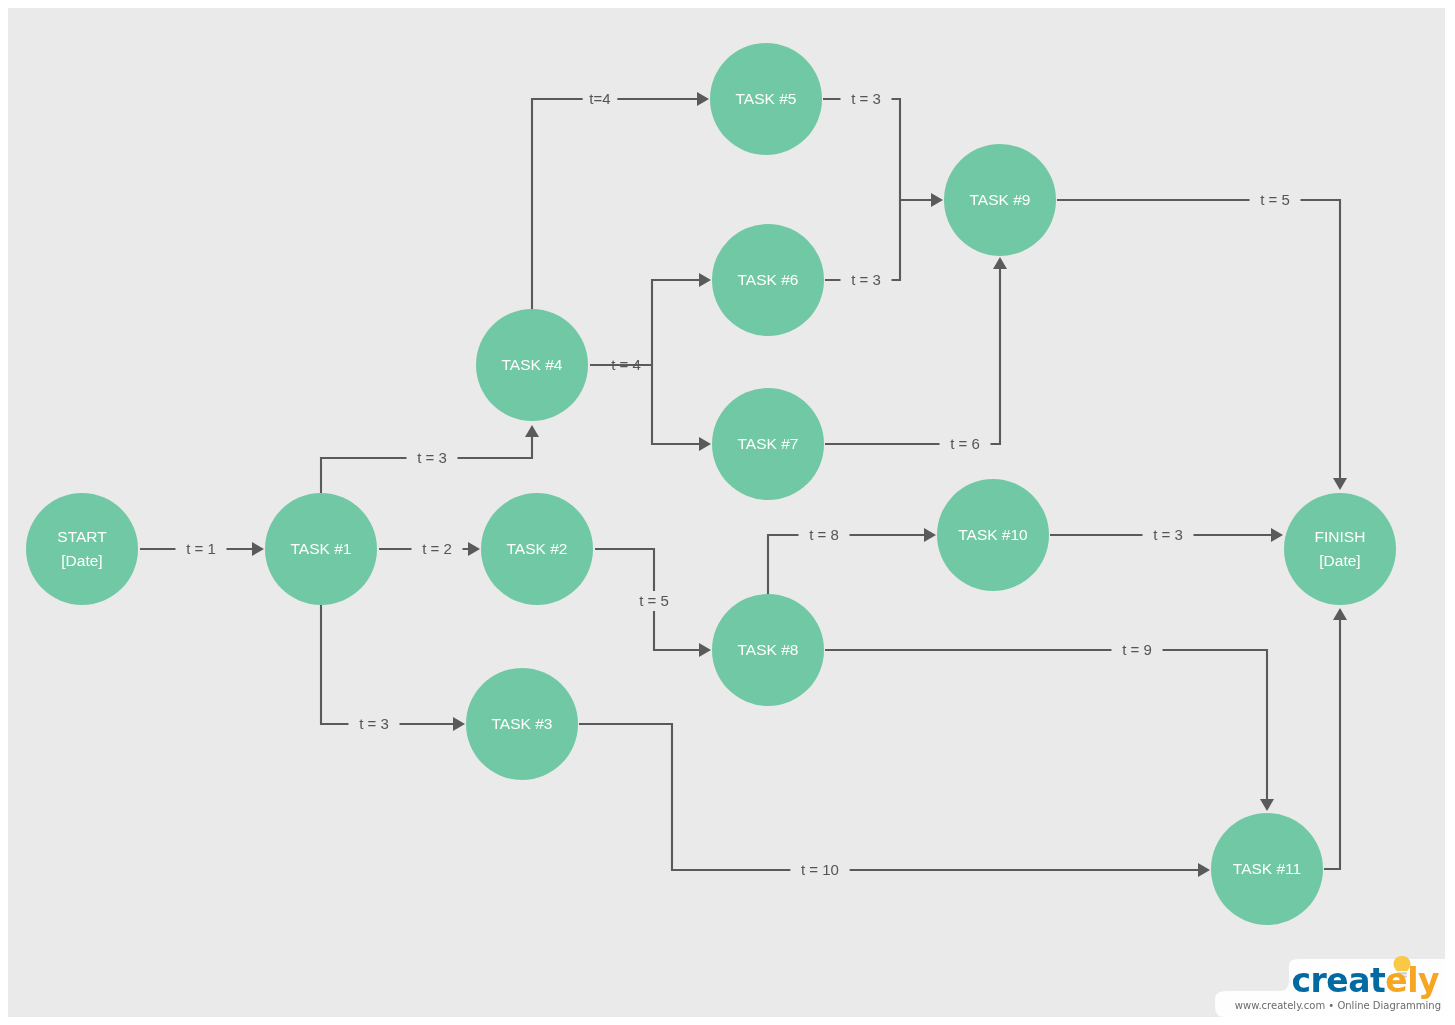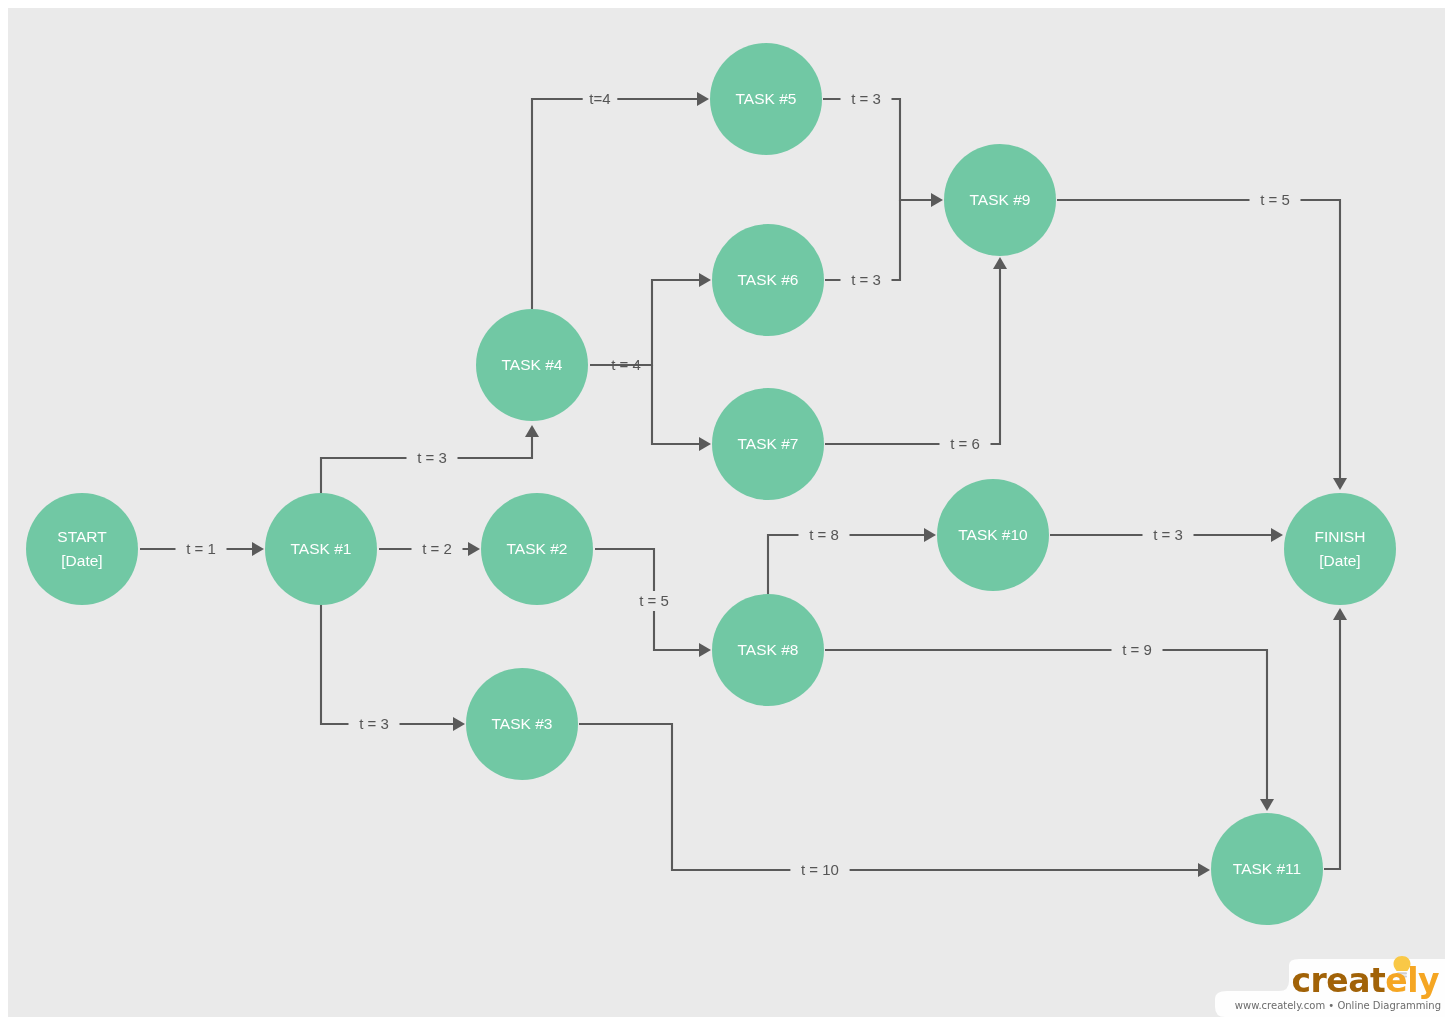--- a/index.html
+++ b/index.html
@@ -75,21 +75,21 @@
   .logo-word {
     position: absolute;
     right: 8px;
     top: 2px;
     font-family: "DejaVu Sans", sans-serif;
     font-size: 33px;
     font-weight: bold;
     letter-spacing: -0.5px;
     white-space: nowrap;
   }
-  .logo-blue { color: #a16207; }
+  .logo-blue { color: #0369a1; }
   .logo-orange { color: #f5a623; }
   .logo-tag {
     position: absolute;
     right: 6px;
     bottom: 6px;
     font-family: "DejaVu Sans", sans-serif;
     font-size: 10px;
     color: #6b6b6b;
     white-space: nowrap;
   }

